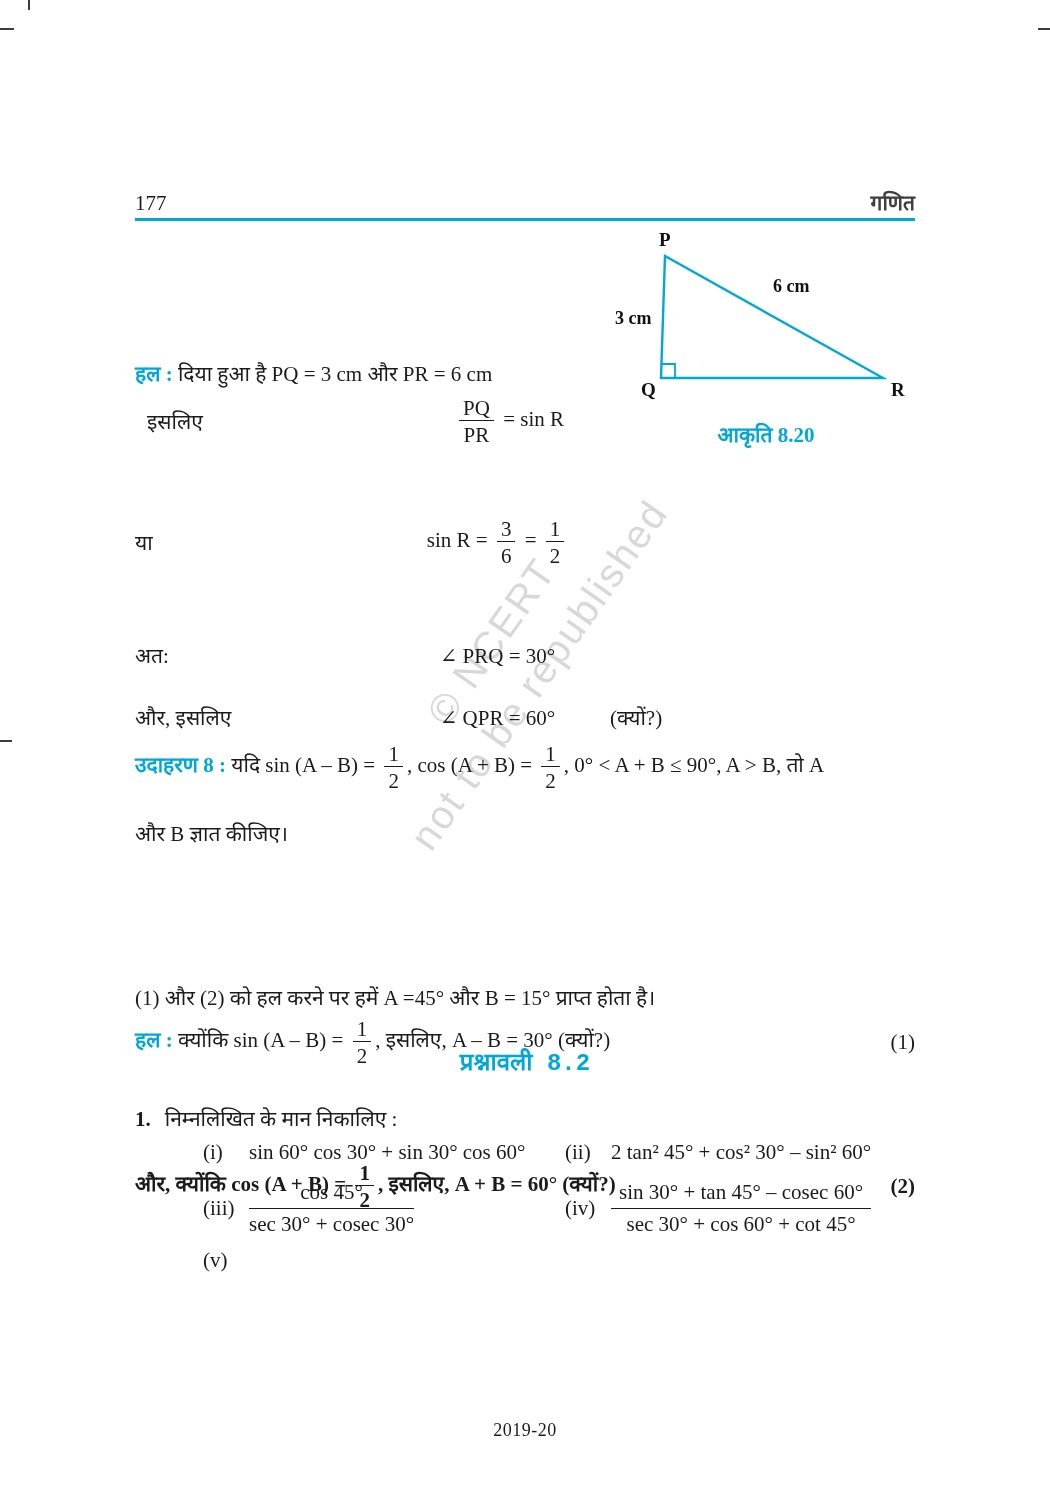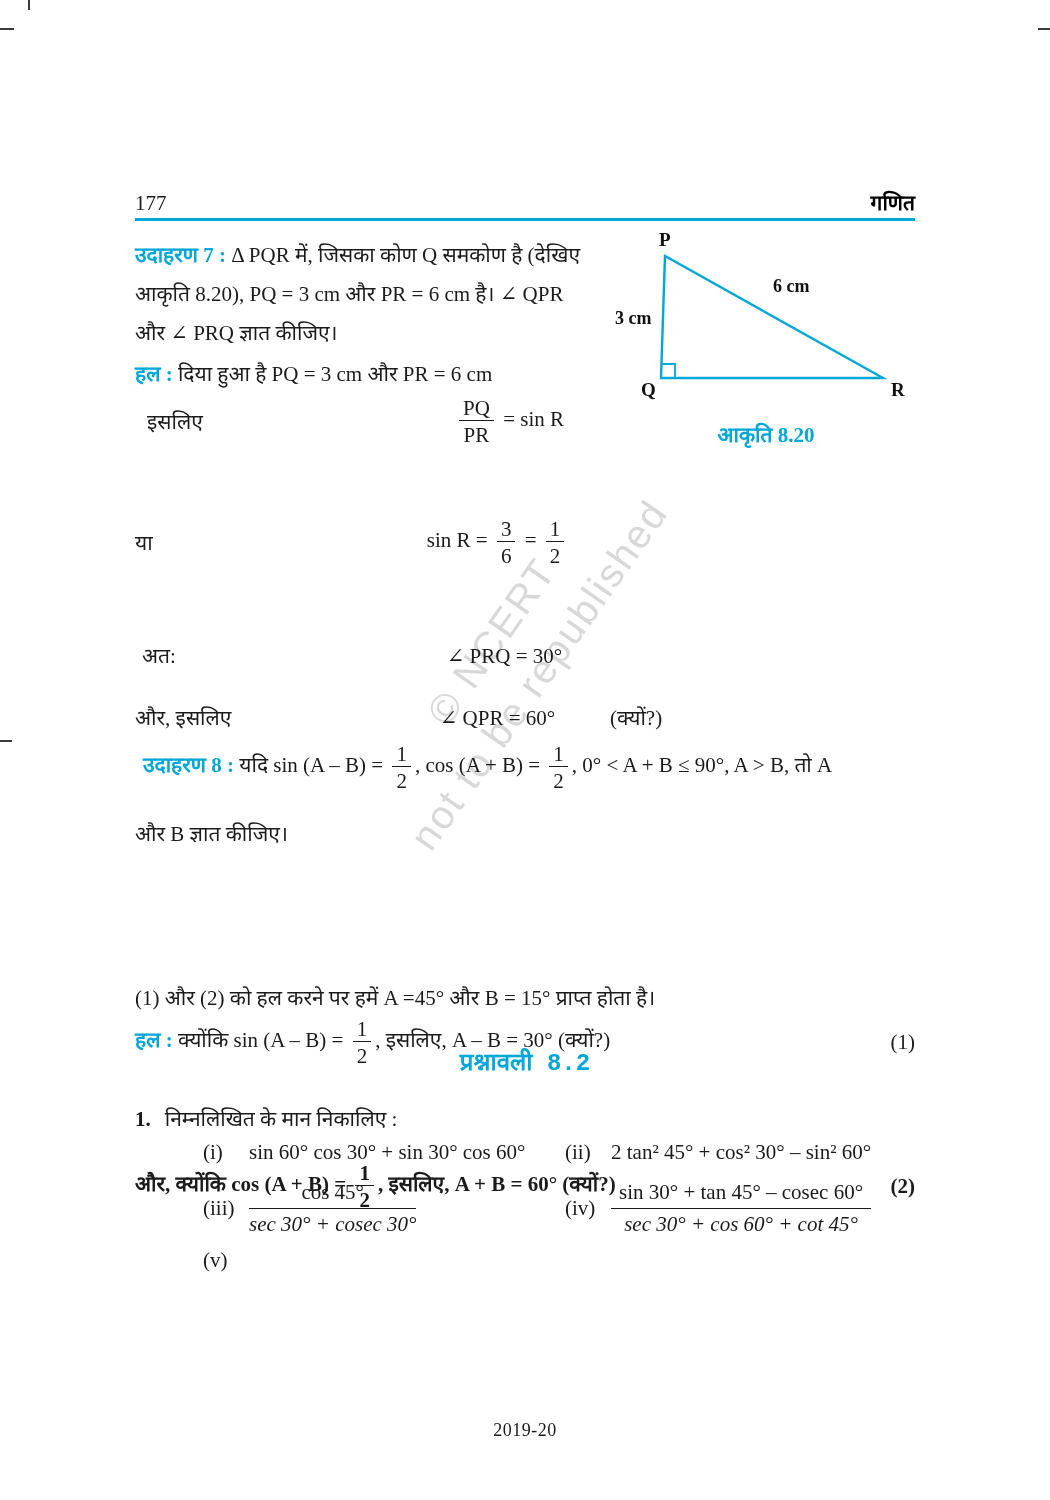--- a/index.html
+++ b/index.html
@@ -13,21 +13,21 @@
 
   
   .crop { position:absolute; background:#3c3c3c; }
 
   
   .header-row {
     position:absolute; left:135px; top:188px; width:780px;
     display:flex; justify-content:space-between; align-items:baseline;
     font-size:21px;
   }
-  .subject { color:#000000; font-weight:bold; }
+  .subject { color:#404040; font-weight:bold; }
   .header-rule {
     position:absolute; left:135px; top:218px; width:780px; height:3px;
     background:#00a7d7;
   }
 
   .blk { position:absolute; left:135px; width:780px; font-size:21px; }
   .accent { color:#00a7d7; font-weight:bold; }
 
   .ex7-intro { top:236px; width:448px; line-height:39px; }
   .sol-line  { top:356px; line-height:36px; }
@@ -36,28 +36,28 @@
   .eqrow { position:relative; line-height:30px; }
   .eqrow .lhs { position:absolute; left:0; top:50%; transform:translateY(-50%); }
   .eqrow .eqc { display:block; text-align:center; padding-right:55px; }
 
   .frac { display:inline-block; vertical-align:middle; text-align:center; line-height:1.15; margin:0 4px; }
   .frac .num { display:block; border-bottom:1.6px solid #1b1b1b; padding:0 4px 0; }
   .frac .den { display:block; padding-top:2px; }
 
   .eq1 { top:396px;margin-left:12px; }
   .eq2 { top:466px; }
-  .eq3 { top:538px;margin-left:7px; }
+  .eq3 { top:538px; }
   .eq4 { top:570px; }
   .eq4 .note { position:absolute; left:475px; top:50%; transform:translateY(-50%); }
 
   .remark { top:612px; line-height:38px; text-align:justify; }
 
   .ex8 { top:742px; }
-  .ex8 .row1 { line-height:30px;margin-left:8px; }
+  .ex8 .row1 { line-height:30px; }
   .ex8 .row2 { margin-top:26px; line-height:30px; }
 
   .solrow { position:relative; line-height:30px; }
   .sol1 { top:854px; }
   .sol2 { top:947px;font-weight:bold; }
   .solrow .eqno { position:absolute; right:0; top:50%; transform:translateY(-50%); }
 
   .conclusion { top:980px; line-height:36px; }
 
   .ex-title { top:1044px; text-align:center; font-size:24px;font-family:Liberation Mono, monospace; }
@@ -65,21 +65,21 @@
   .q1 .qnum { font-weight:bold; margin-right:14px; }
 
   .exrow { padding-left:68px; display:grid; grid-template-columns:362px auto; align-items:center; }
   .row-i   { top:1140px; }
   .row-iii { top:1180px; }
   .row-v   { top:1248px; }
   .exitem { display:flex; align-items:center; }
   .exitem .qno { width:46px; flex:0 0 46px; }
   .xfrac { display:inline-block; text-align:center; line-height:1.2; }
   .xfrac .num { display:block; border-bottom:1.6px solid #1b1b1b; padding:0 8px 3px; }
-  .xfrac .den { display:block; padding-top:3px;font-style:italic; }
+  .xfrac .den { display:block; padding-top:3px; }
 
   
   .figure { position:absolute; left:615px; top:228px; width:302px; }
   .figure svg { display:block; }
   .fig-caption { text-align:center; font-size:21px; margin-top:6px; }
   .svg-label { font-family:"Liberation Serif","DejaVu Serif",serif; font-weight:bold; font-size:19px; fill:#111; }
   .svg-dim   { font-family:"Liberation Serif","DejaVu Serif",serif; font-weight:bold; font-size:18px; fill:#111; }
 
   
   .watermark {
@@ -106,23 +106,20 @@
     <div>© NCERT</div>
     <div>not to be republished</div>
   </div>
 
   <div class="header-row">
     <span>177</span>
     <span class="subject">गणित</span>
   </div>
   <div class="header-rule"></div>
 
-  <div class="blk ex7-intro">
-    <span class="accent">उदाहरण 7 :</span><span> Δ PQR में, जिसका कोण Q समकोण है (देखिए आकृति 8.20), PQ = 3 cm और PR = 6 cm है। ∠ QPR और ∠ PRQ ज्ञात कीजिए।</span>
-  </div>
 
   <div class="figure">
     <svg width="302" height="186" viewBox="0 0 302 186">
       <polygon points="50,28 46,150 268,150" fill="none" stroke="#00a7d7" stroke-width="2.4"></polygon>
       <path d="M46,136 L60,136 L60,150" fill="none" stroke="#00a7d7" stroke-width="1.8"></path>
       <text x="44" y="18" class="svg-label">P</text>
       <text x="26" y="168" class="svg-label">Q</text>
       <text x="276" y="168" class="svg-label">R</text>
       <text x="0" y="96" class="svg-dim">3 cm</text>
       <text x="158" y="64" class="svg-dim">6 cm</text>

